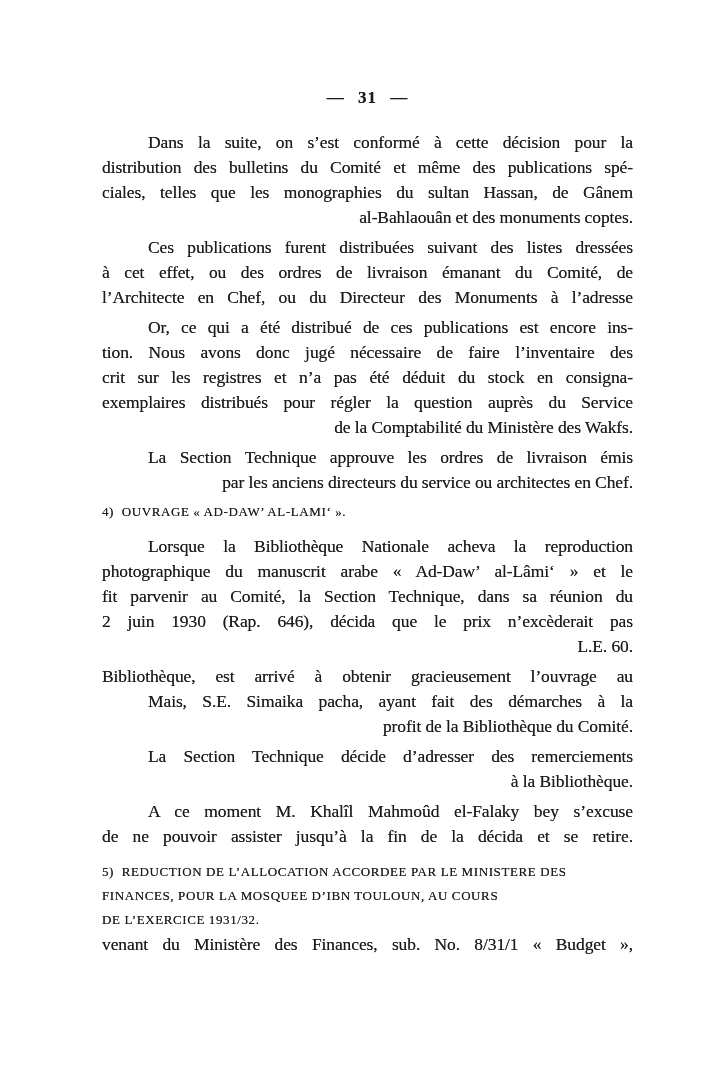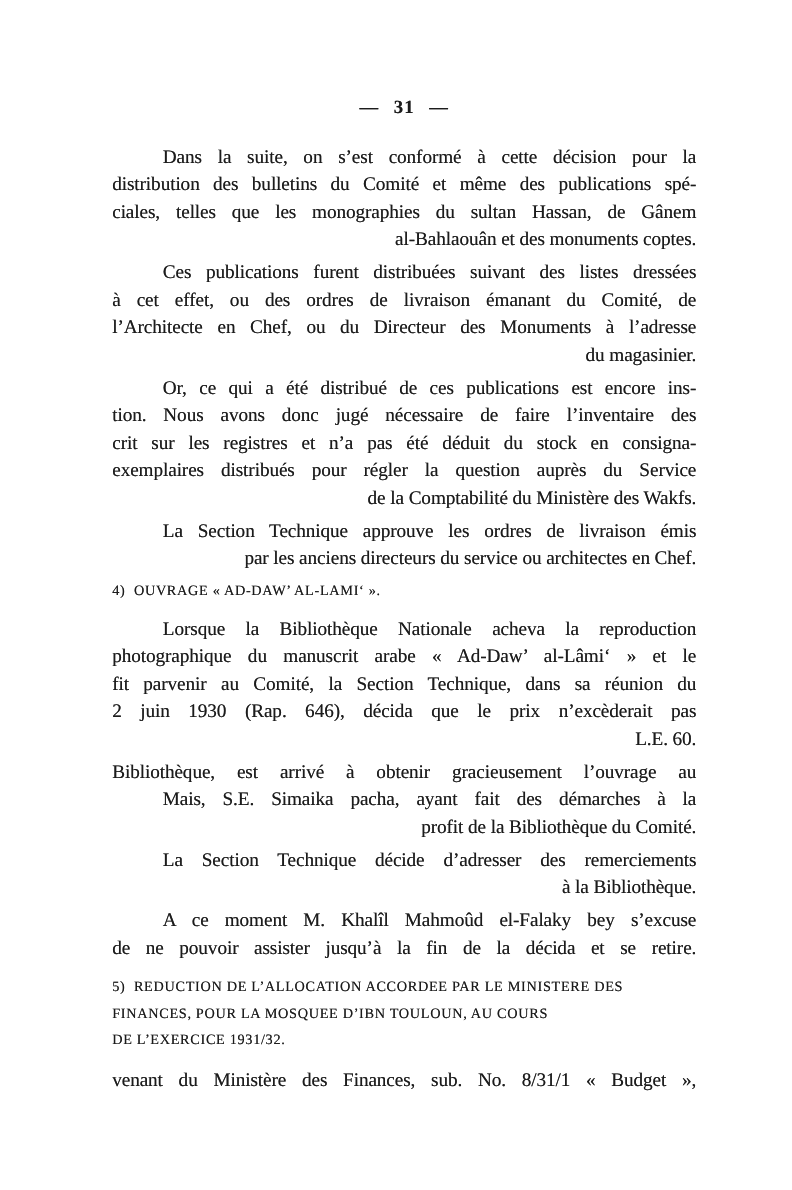--- a/index.html
+++ b/index.html
@@ -40,42 +40,41 @@
   .line.indent { text-indent: 46px; }
   .heading {
     font-size: 13px;
     line-height: 20px;
     letter-spacing: 0.6px;
     text-align: left;
     margin: 7px 32px 12px 0; 
   }
   .heading.multi {
     line-height: 24px;
-    margin: 11px 32px 12px 0;
+    margin: 11px 32px 0 0;
   }
   .hline { white-space: pre-wrap; }
 </style>
 </head>
 <body>
 
 <div class="page" style="--ink: #1c1c1c; --paper: #ffffff;">
   <div class="inner">
     <div class="page-number">— 31 —</div>
     <div id="blocks">
         <div class="para">
           <div class="line fill indent">Dans la suite, on s’est conformé à cette décision pour la</div>
           <div class="line fill">distribution des bulletins du Comité et même des publications spé-</div>
           <div class="line fill">ciales, telles que les monographies du sultan Hassan, de Gânem</div>
           <div class="line">al-Bahlaouân et des monuments coptes.</div>
         </div>
         <div class="para">
           <div class="line fill indent">Ces publications furent distribuées suivant des listes dressées</div>
           <div class="line fill">à cet effet, ou des ordres de livraison émanant du Comité, de</div>
           <div class="line fill">l’Architecte en Chef, ou du Directeur des Monuments à l’adresse</div>
-          <div class="line">du magasinier.</div>
         </div>
         <div class="para">
           <div class="line fill indent">Or, ce qui a été distribué de ces publications est encore ins-</div>
           <div class="line fill">tion. Nous avons donc jugé nécessaire de faire l’inventaire des</div>
           <div class="line fill">crit sur les registres et n’a pas été déduit du stock en consigna-</div>
           <div class="line fill">exemplaires distribués pour régler la question auprès du Service</div>
           <div class="line">de la Comptabilité du Ministère des Wakfs.</div>
         </div>
         <div class="para">
           <div class="line fill indent">La Section Technique approuve les ordres de livraison émis</div>

